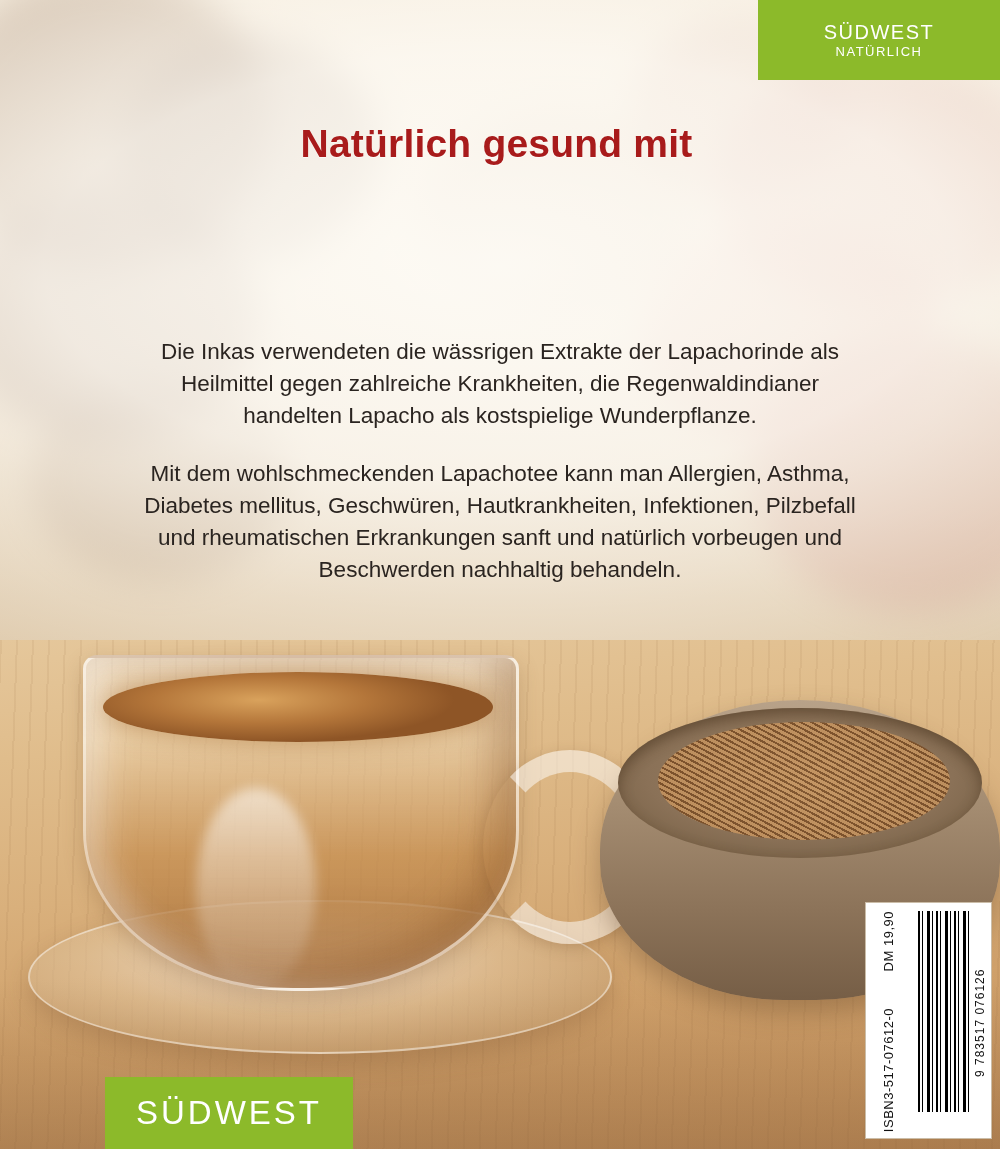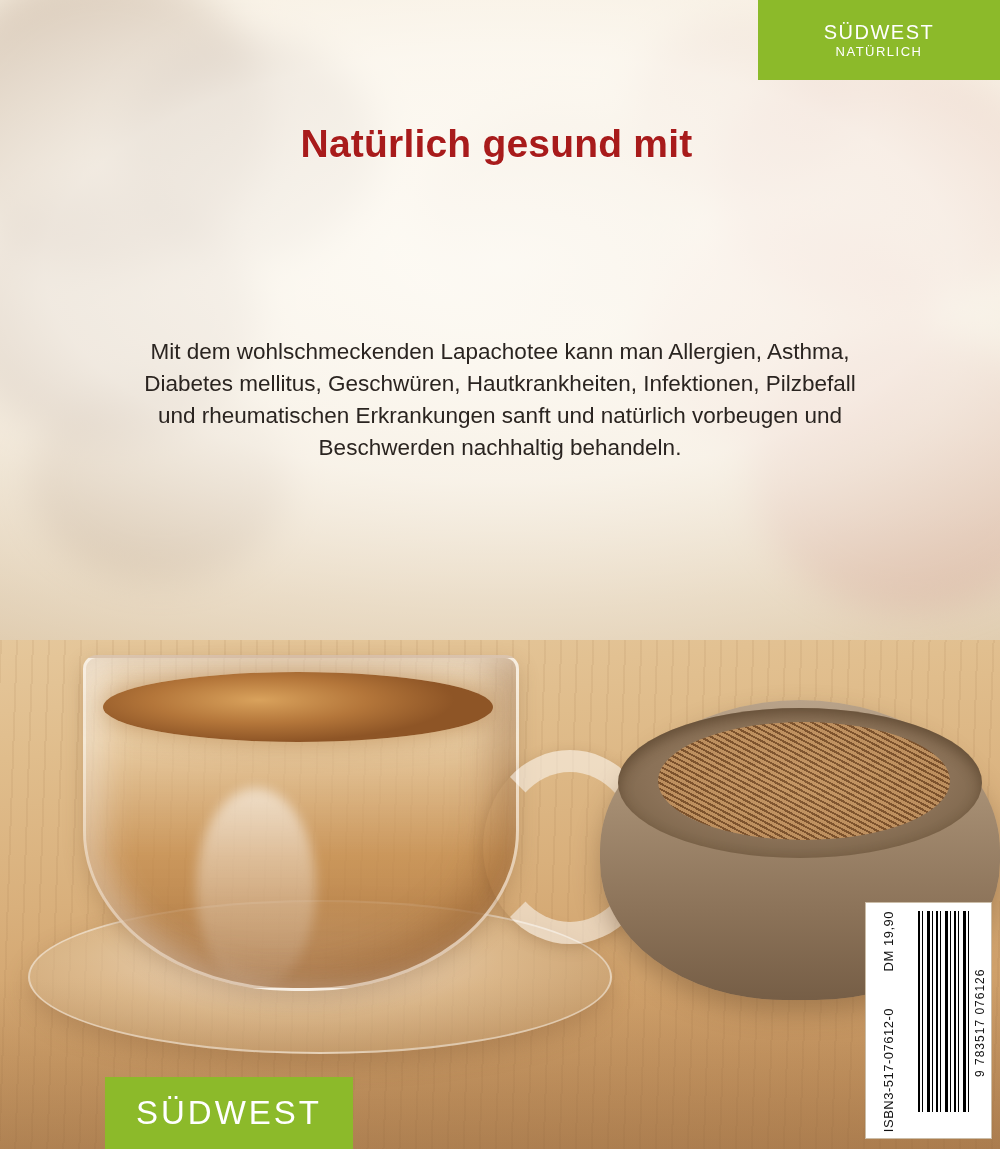--- a/index.html
+++ b/index.html
@@ -146,21 +146,21 @@
     color:#a81b1b; font-size:39px; font-weight:bold; letter-spacing:.2px;
     text-shadow: 0 1px 0 rgba(255,255,255,.6);
   }
   .title-main {
     color:#b81515; font-size:82px; font-weight:bold; line-height:1.02; margin-top:4px;
     text-shadow: 0 1px 0 rgba(255,255,255,.6);
   }
 
   .copy { position:absolute; left:130px; width:740px; top:336px; text-align:center; color:#2a2420; }
   .copy p { margin:0; font-size:22.5px; line-height:1.42; }
-  .copy p + p { margin-top:8px; }
+  .copy p + p { margin-top:26px; }
 
   
   .barcode-box {
     position:absolute; right:8px; bottom:10px; width:125px; height:235px;
     background:#ffffff; border:1px solid #cbbda8;
     display:flex; flex-direction:row;
   }
   .barcode-left {
     width:44px; height:100%;
     display:flex; flex-direction:column; align-items:center; justify-content:space-between;
@@ -224,20 +224,21 @@
   <div class="brand-top">
     <div class="l1">SÜDWEST</div>
     <div class="l2">NATÜRLICH</div>
   </div>
 
   <div class="title-block">
     <div class="title-sub">Natürlich gesund mit</div>
   </div>
 
   <div class="copy">
+    <p>Die Inkas verwendeten die wässrigen Extrakte der Lapachorinde als Heilmittel gegen zahlreiche Krankheiten, die Regenwaldindianer handelten Lapacho als kostspielige Wunderpflanze.</p>
     <p>Mit dem wohlschmeckenden Lapachotee kann man Allergien, Asthma, Diabetes mellitus, Geschwüren, Hautkrankheiten, Infektionen, Pilzbefall und rheumatischen Erkrankungen sanft und natürlich vorbeugen und Beschwerden nachhaltig behandeln.</p>
   </div>
 
   <div class="brand-bottom">SÜDWEST</div>
 
   <div class="barcode-box">
     <div class="barcode-left">
       <div class="vtext">DM 19,90</div>
       <div class="vtext">ISBN3-517-07612-0</div>
     </div>

